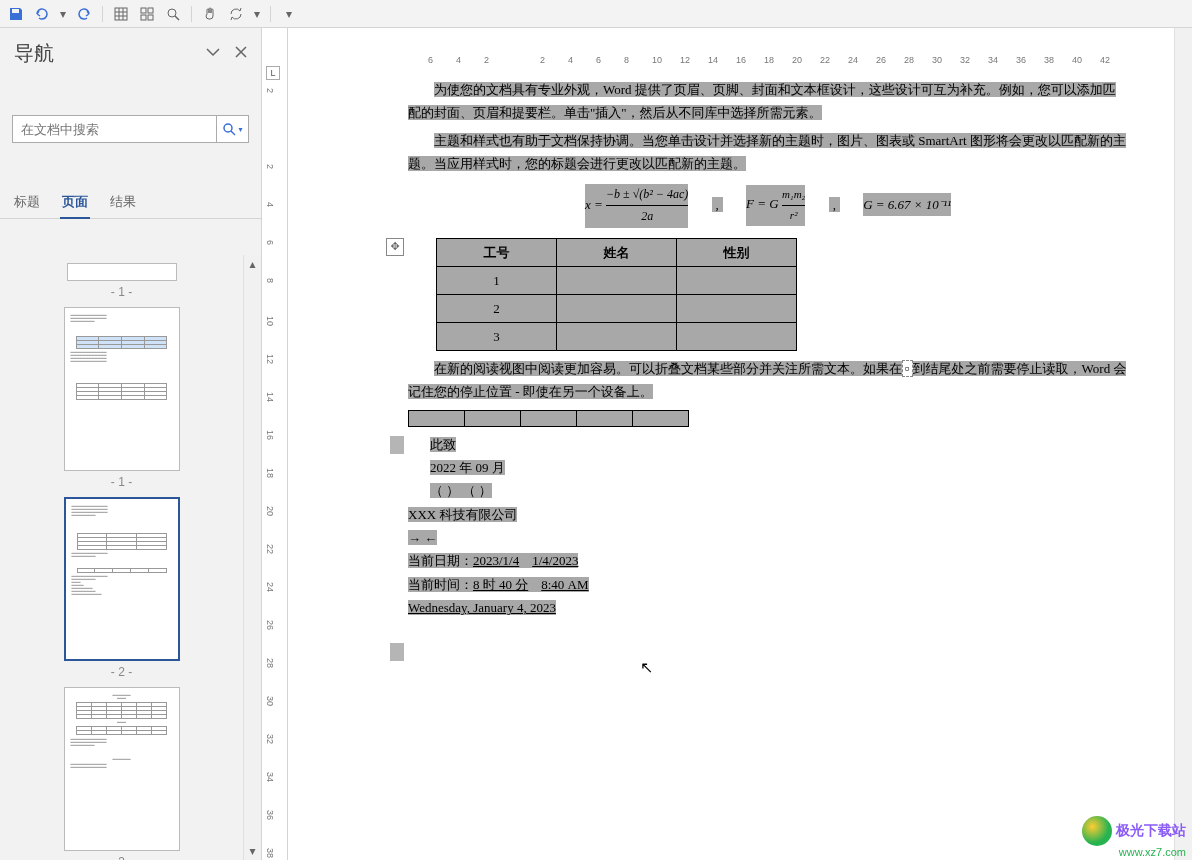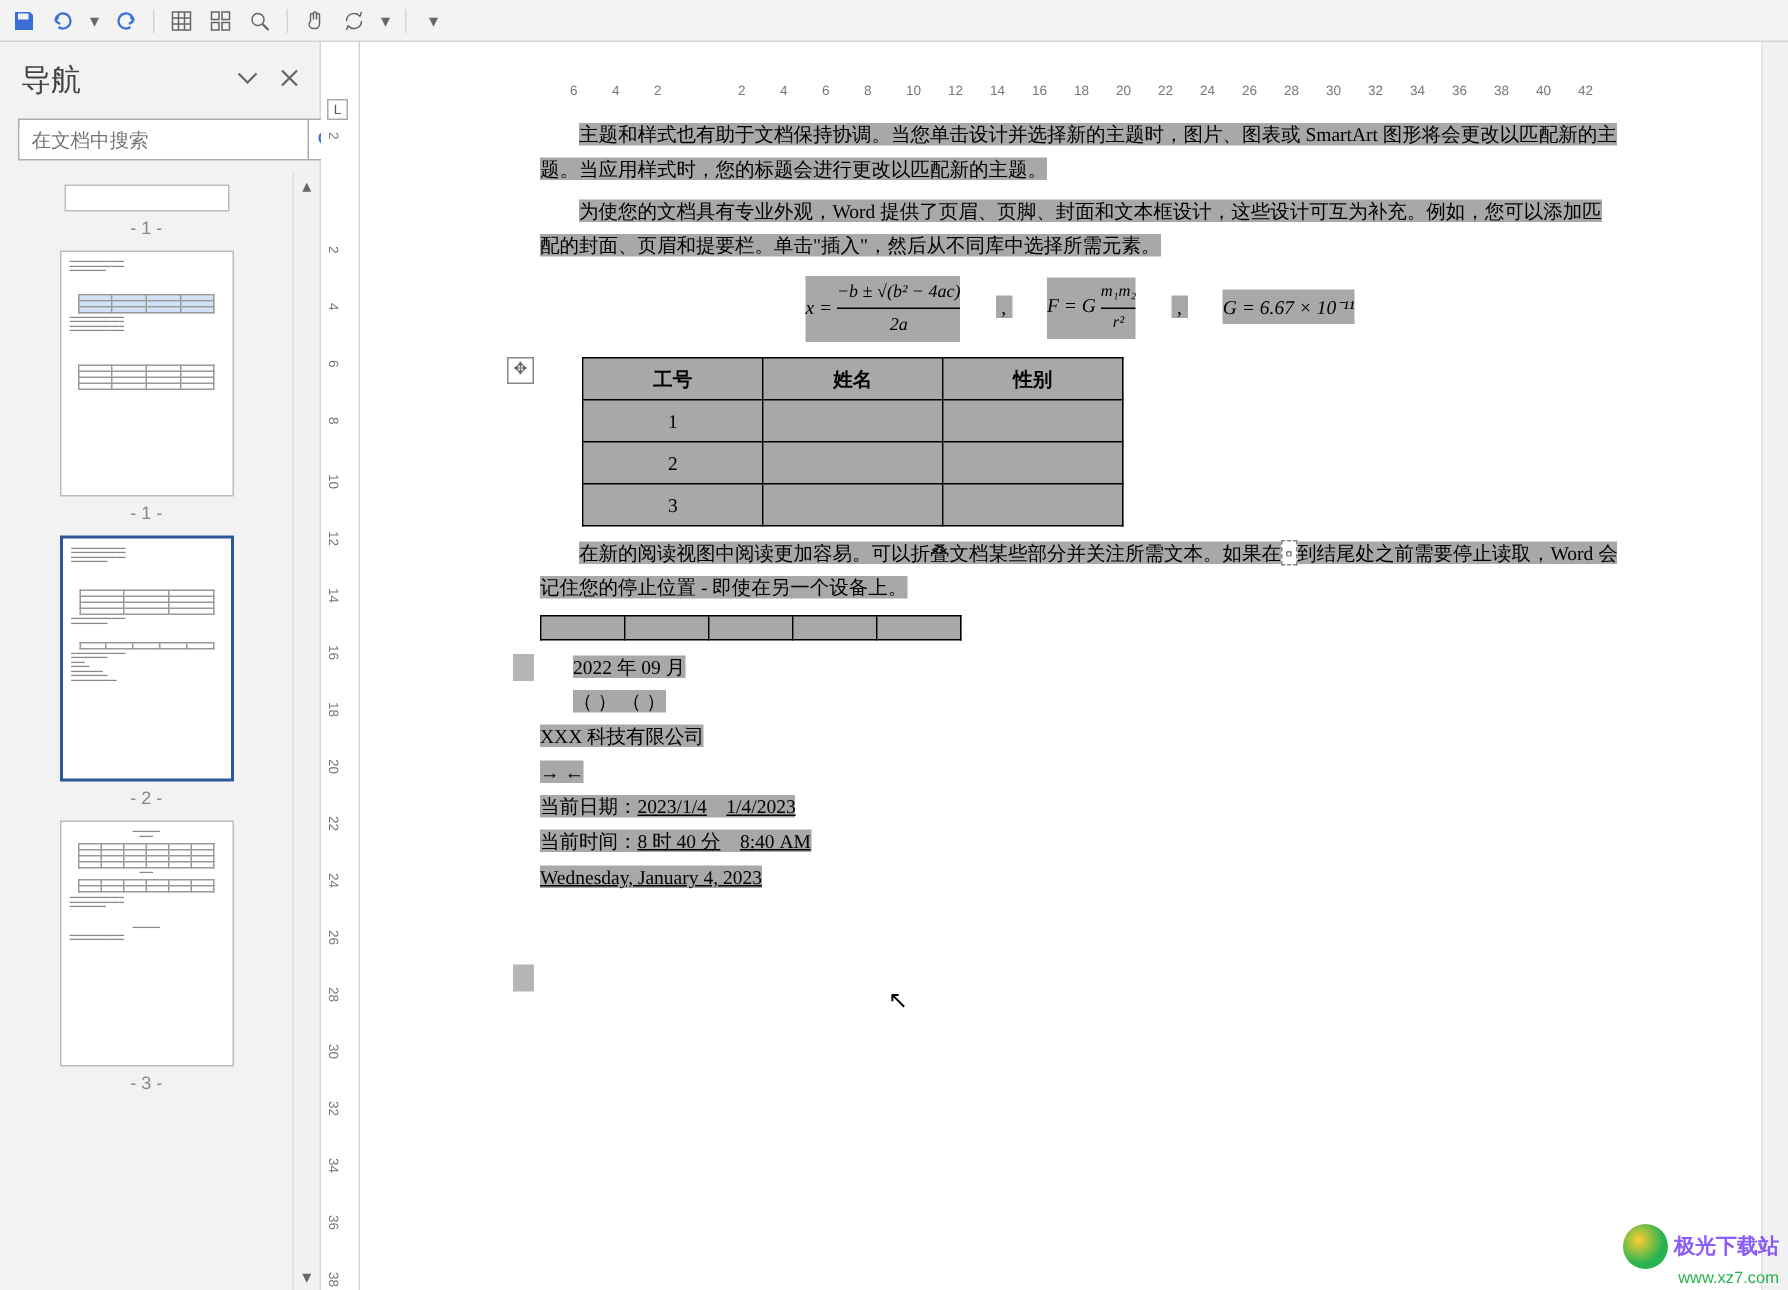--- a/index.html
+++ b/index.html
@@ -1,21 +1,21 @@
 <!DOCTYPE html>
 <html><head>
 <meta charset="utf-8">
 <style>
 * { margin: 0; padding: 0; box-sizing: border-box; }
 body { font-family: "Microsoft YaHei", "SimSun", sans-serif; font-size: 12px; background: #fff; overflow: hidden; width: 1192px; height: 860px; position: relative; }
 .toolbar { height: 28px; background: #f3f3f3; border-bottom: 1px solid #d4d4d4; display: flex; align-items: center; padding: 0 6px; gap: 6px; }
 .tb-btn { width: 20px; height: 20px; display: flex; align-items: center; justify-content: center; cursor: pointer; color: #3a6fd8; }
 .tb-sep { width: 1px; height: 16px; background: #d4d4d4; margin: 0 2px; }
 .main { display: flex; height: 832px; }
-.nav-pane { width: 214px; background: #f2f2f2; border-right: 1px solid #d4d4d4; display: flex; flex-direction: column; position: relative; }
+.nav-pane { width: 262px; background: #f2f2f2; border-right: 1px solid #d4d4d4; display: flex; flex-direction: column; position: relative; gap: 36px; }
 .nav-header { display: flex; justify-content: space-between; align-items: center; padding: 12px 14px 12px 14px; }
 .nav-title { font-size: 20px; color: #444; }
 .nav-header-icons { display: flex; gap: 14px; align-items: center; }
 .nav-chevron, .nav-close { cursor: pointer; color: #666; }
 .search-row { padding: 0 12px 8px 12px; display: flex; }
 .search-box { flex: 1; height: 28px; border: 1px solid #ababab; background: #fff; display: flex; align-items: center; }
 .search-input { flex: 1; border: none; outline: none; padding: 0 8px; font-size: 13px; }
 .search-btn { width: 32px; height: 26px; display: flex; align-items: center; justify-content: center; border-left: 1px solid #ababab; cursor: pointer; color: #3a6fd8; }
 .nav-tabs { display: flex; padding: 0 12px; border-bottom: 1px solid #d4d4d4; gap: 18px; font-size: 13px; }
 .nav-tab { padding: 6px 2px; color: #666; cursor: pointer; }
@@ -136,20 +136,25 @@
         <input class="search-input" placeholder="在文档中搜索" style="">
         <span class="search-btn">
             <svg width="14" height="14" viewBox="0 0 14 14">
               <circle cx="6" cy="6" r="4" fill="none" stroke="#3a6fd8" stroke-width="1.5"></circle>
               <line x1="9" y1="9" x2="13" y2="13" stroke="#3a6fd8" stroke-width="1.5"></line>
             </svg>
             <span style="font-size:8px;margin-left:2px">▾</span>
           </span>
       </div>
     </div>
+    <div class="nav-tabs">
+      <div class="nav-tab">标题</div>
+      <div class="nav-tab active">页面</div>
+      <div class="nav-tab">结果</div>
+    </div>
     <div style="display:flex;flex:1;overflow:hidden">
       <div class="thumbs-container">
         <div class="thumb-section">
           <div class="thumb-small"></div>
           <div class="thumb-label">- 1 -</div>
         </div>
         <div class="thumb-section">
           <div class="thumb-page">
             <div style="height:20px;line-height:3px">━━━━━━━━━━━━<br>━━━━━━━━━━━━<br>━━━━━━━━</div>
             <table class="thumb-tbl blue">
@@ -377,22 +382,22 @@
             <span class="hruler-mark" style="left: 756px;">38</span>
             <span class="hruler-mark" style="left: 784px;">40</span>
             <span class="hruler-mark" style="left: 812px;">42</span>
           </div>
       </div>
       <div class="doc-scroll">
         <div class="doc-page">
           <div class="gray-cursor-bar" style="top:358px;height:18px"></div>
           <div class="gray-cursor-bar" style="top:565px;height:18px"></div>
 
+          <p class="para"><span class="hl">为使您的文档具有专业外观，Word 提供了页眉、页脚、封面和文本框设计，这些设计可互为补充。例如，您可以添加匹配的封面、页眉和提要栏。单击"插入"，然后从不同库中选择所需元素。</span></p>
           <p class="para"><span class="hl">主题和样式也有助于文档保持协调。当您单击设计并选择新的主题时，图片、图表或 SmartArt 图形将会更改以匹配新的主题。当应用样式时，您的标题会进行更改以匹配新的主题。</span></p>
-          <p class="para"><span class="hl">为使您的文档具有专业外观，Word 提供了页眉、页脚、封面和文本框设计，这些设计可互为补充。例如，您可以添加匹配的封面、页眉和提要栏。单击"插入"，然后从不同库中选择所需元素。</span></p>
           <div class="formula-row">
             <span class="formula-img hl"><span>x =</span> <span style="display:inline-block;vertical-align:middle"><span style="border-bottom:1px solid #000;display:block;font-size:12px">−b ± √(b² − 4ac)</span><span style="display:block;font-size:12px">2a</span></span></span>
             <span class="hl" style="padding:0 4px">,</span>
             <span class="formula-img hl"><span>F = G</span> <span style="display:inline-block;vertical-align:middle"><span style="border-bottom:1px solid #000;display:block;font-size:11px">m₁m₂</span><span style="display:block;font-size:11px">r²</span></span></span>
             <span class="hl" style="padding:0 4px">,</span>
             <span class="formula-img hl">G = 6.67 × 10⁻¹¹</span>
           </div>
           <div style="position:relative">
             <span class="move-handle">✥</span>
             <table class="tbl tbl1">
@@ -426,20 +431,21 @@
                 <tr>
                   <td></td>
                   <td></td>
                   <td></td>
                   <td></td>
                   <td></td>
                 </tr>
           </tbody>
             </table>
           <span class="cursor-arrow" style="left:232px;top:576px">↖</span>
+          <p style="margin-left:22px"><span class="hl">此致</span></p>
           <p style="margin-left:22px"><span class="hl">2022 年 09 月</span></p>
           <p style="margin-left:22px"><span class="hl">（  ） （  ）</span></p>
           <p><span class="hl">XXX 科技有限公司</span></p>
           <p><span class="hl">→ ←</span></p>
           <p><span class="hl"><span>当前日期：</span><u>2023/1/4</u>&nbsp;&nbsp;&nbsp;&nbsp;<u>1/4/2023</u></span></p>
           <p><span class="hl"><span>当前时间：</span><u>8 时 40 分</u>&nbsp;&nbsp;&nbsp;&nbsp;<u>8:40 AM</u></span></p>
           <p><span class="hl"><u>Wednesday, January 4, 2023</u></span></p>
         </div>
       </div>
     </div>

